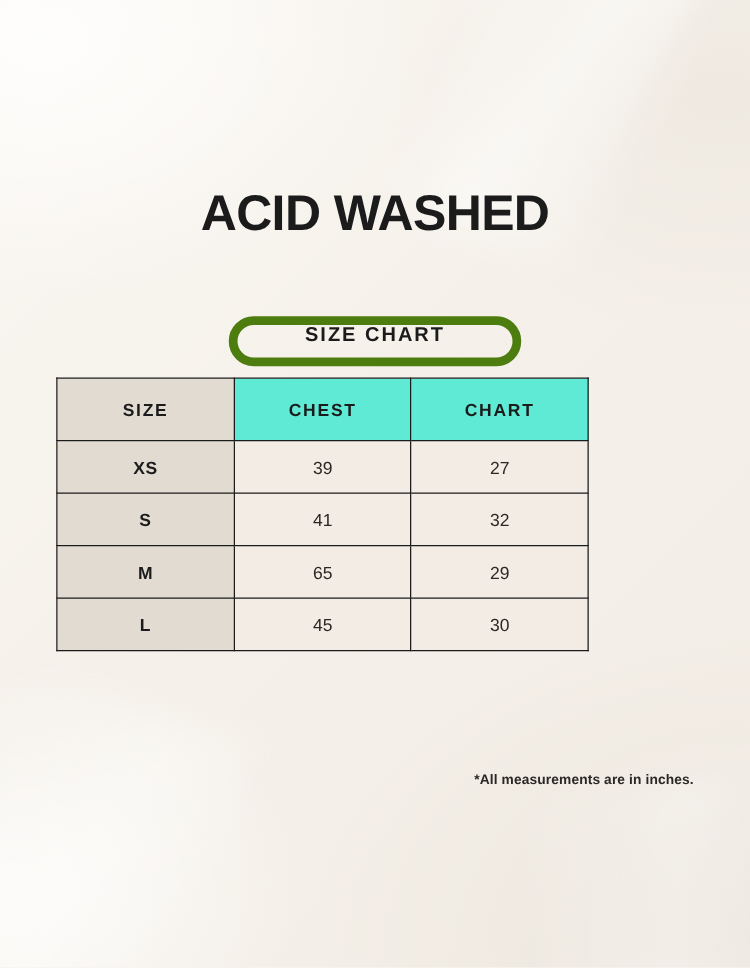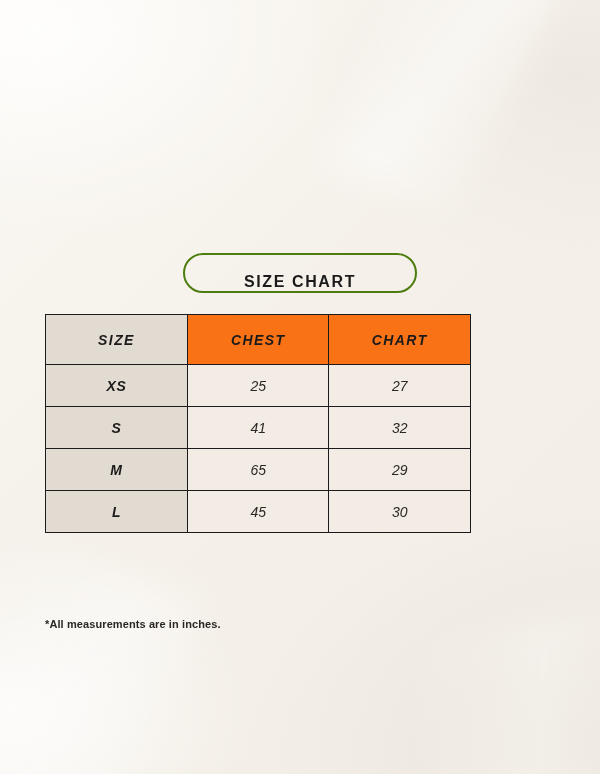--- a/index.html
+++ b/index.html
@@ -57,40 +57,39 @@
   }
   .title-line { display: block; }
 
   .badge {
     position: absolute;
     top: 253px;
     left: 50%;
     transform: translateX(-50%);
     width: 234px;
     height: 40px;
-    border: 2px solid #4d7c0f;
+    border: 7px solid #4d7c0f;
     border-radius: 22px;
     display: flex;
-    align-items: flex-end;
+    align-items: flex-start;
     justify-content: center;
     box-sizing: border-box;
   }
   .badge span {
     font-size: 16px;
     font-weight: bold;
     letter-spacing: 1.6px;
     color: #1b1b1b;
   }
 
   .table-wrap {
     position: absolute;
-    top: 314px;
+    top: 302px;
     left: 45px;
     width: 426px;
-    font-style: italic;
   }
   table.size-chart {
     border-collapse: collapse;
     width: 100%;
     table-layout: fixed;
   }
   table.size-chart th,
   table.size-chart td {
     border: 1px solid #1b1b1b;
     height: 42px;
@@ -99,78 +98,79 @@
     box-sizing: border-box;
   }
   table.size-chart thead th {
     height: 50px;
     font-size: 14px;
     font-weight: bold;
     letter-spacing: 1.4px;
     color: #1b1b1b;
   }
   .th-size { background: #e2dbd2; width: 33.4%; }
-  .th-measure { background: #f97316; width: 33.3%; }
+  .th-measure { background: #5eead4; width: 33.3%; }
 
   table.size-chart tbody td.cell-size {
     background: #e2dbd2;
     font-size: 14px;
     font-weight: bold;
     letter-spacing: 0.6px;
     color: #1b1b1b;
   }
   table.size-chart tbody td.cell-val {
     background: #f2ece4;
     font-size: 14px;
     font-weight: normal;
     color: #2a2724;
   }
 
   .footnote {
     position: absolute;
     top: 618px;
     left: 45px;
     width: 510px;
-    text-align: left;
+    text-align: right;
     font-size: 11px;
     font-weight: bold;
     color: #2a2724;
     letter-spacing: 0.1px;
   }
 </style>
 </head>
 <body>
 
 <div class="bg-wash"></div>
 <div class="bg-streak streak-a"></div>
 <div class="bg-streak streak-b"></div>
 <div class="bg-streak streak-c"></div>
 
 <div class="page">
 
   <div class="title">
+    <span class="title-line">ACID WASHED</span>
   </div>
 
   <div class="badge">
     <span>SIZE CHART</span>
   </div>
 
   <div class="table-wrap">
     <table class="size-chart">
       <thead>
         <tr>
           <th class="th-size">SIZE</th>
           <th class="th-measure">CHEST</th>
           <th class="th-measure">CHART</th>
         </tr>
       </thead>
       <tbody>
         <tr>
           <td class="cell-size">XS</td>
-          <td class="cell-val">25</td>
+          <td class="cell-val">39</td>
           <td class="cell-val">27</td>
         </tr>
         <tr>
           <td class="cell-size">S</td>
           <td class="cell-val">41</td>
           <td class="cell-val">32</td>
         </tr>
         <tr>
           <td class="cell-size">M</td>
           <td class="cell-val">65</td>

